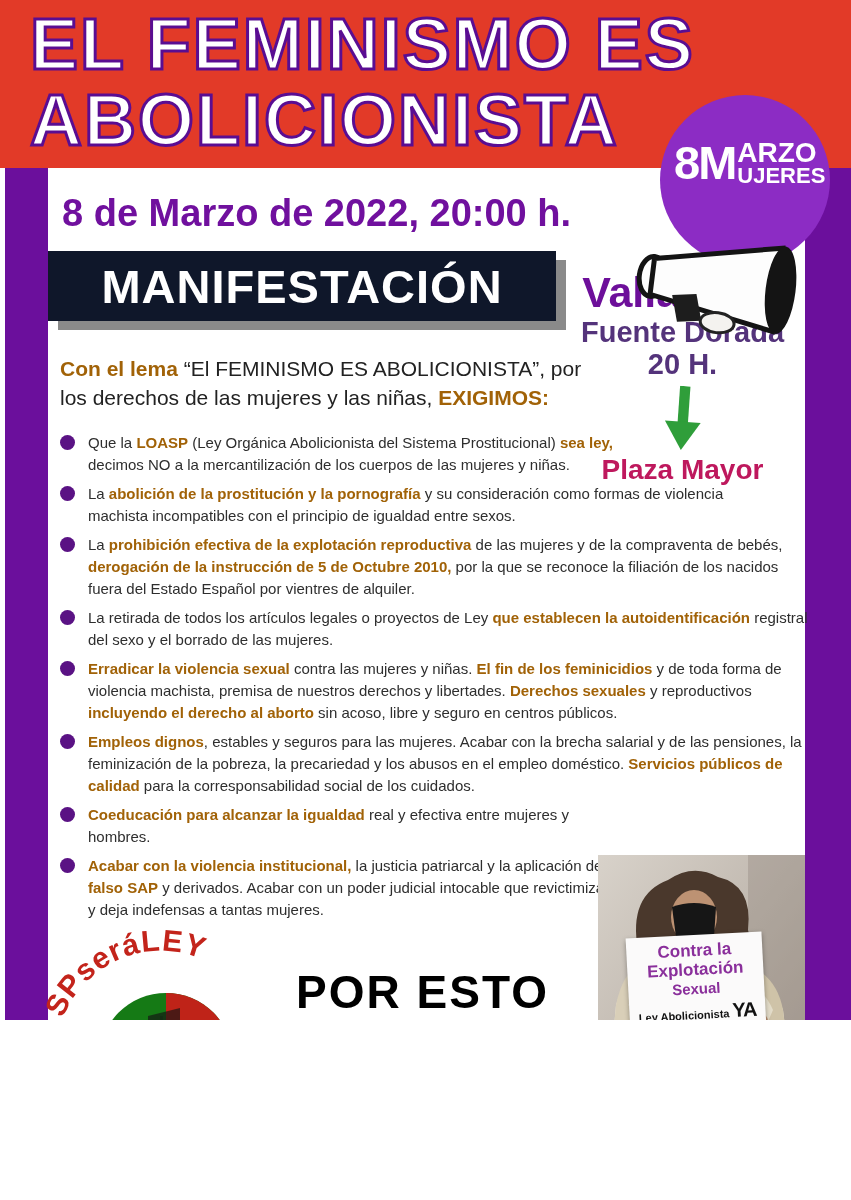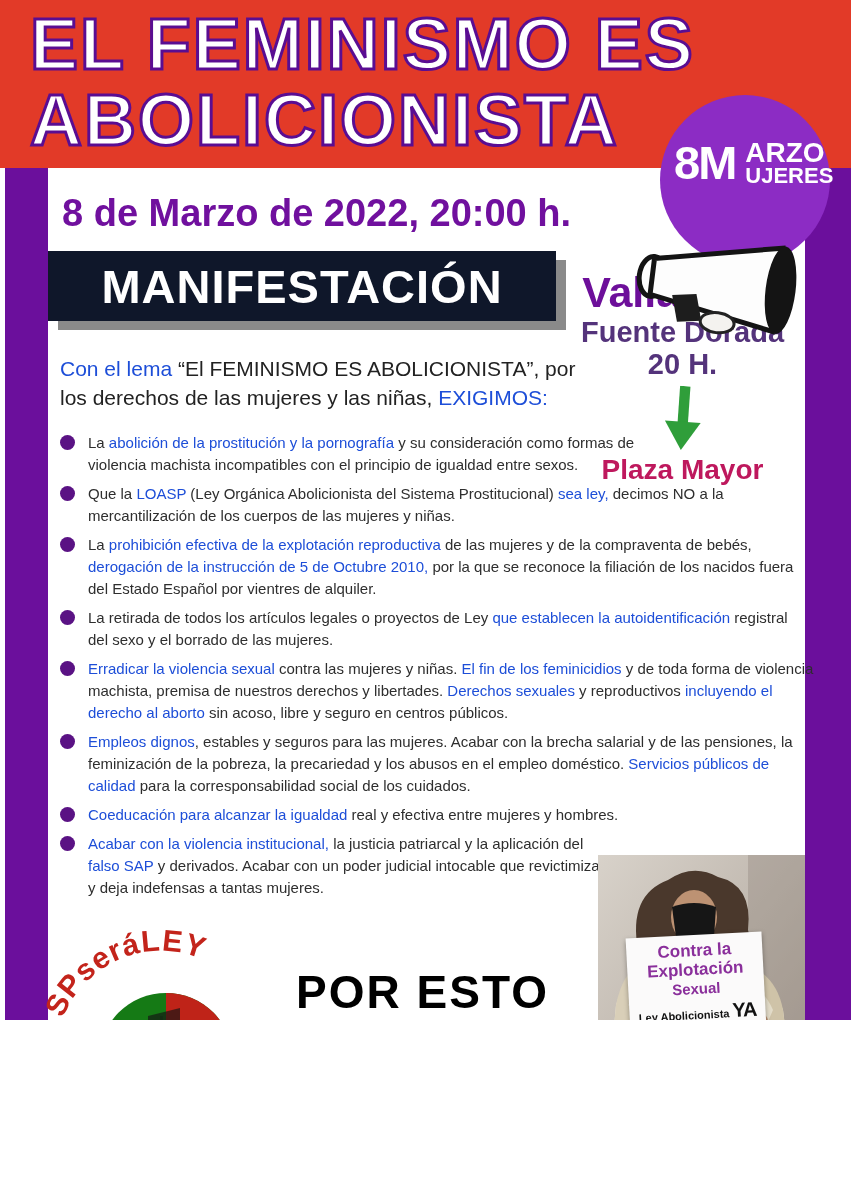--- a/index.html
+++ b/index.html
@@ -18,21 +18,21 @@
   .border-left{position:absolute;left:5px;top:168px;width:43px;height:1032px;background:#6b0f9c;z-index:2;}
   .border-right{position:absolute;left:805px;top:168px;width:46px;height:1032px;background:#6b0f9c;z-index:2;}
   .border-bottom{position:absolute;left:0;top:1162px;width:851px;height:38px;background:#6b0f9c;z-index:3;}
   
   .badge{
     position:absolute;left:660px;top:95px;width:170px;height:170px;border-radius:50%;
     background:#8c2cc4;z-index:4;color:#fff;
   }
   .badge-inner{position:absolute;left:14px;top:44px;display:flex;align-items:flex-start;}
   .badge-num{font-weight:bold;font-size:47px;line-height:47px;letter-spacing:-2px;}
-  .badge-words{margin-left:10px;margin-top:2px;font-weight:bold;}
+  .badge-words{margin-left:2px;margin-top:2px;font-weight:bold;}
   .badge-word-top{font-size:28px;line-height:24px;letter-spacing:0px;}
   .badge-word-bottom{font-size:22px;line-height:22px;letter-spacing:0px;}
   .megaphone{position:absolute;left:622px;top:233px;width:205px;height:105px;z-index:5;}
   
   .date-heading{
     position:absolute;left:62px;top:192px;font-weight:bold;font-size:38px;
     color:#70109e;z-index:3;white-space:nowrap;
   }
   .event-banner{
     position:absolute;left:48px;top:245px;width:508px;height:70px;background:#0f172a;
@@ -43,21 +43,21 @@
   .route{position:absolute;left:560px;top:268px;width:245px;text-align:center;z-index:3;}
   .route-city{font-weight:bold;font-size:43px;line-height:48px;color:#6d0f9a;}
   .route-start{font-weight:bold;font-size:29px;line-height:32px;color:#54337b;}
   .route-time{font-weight:bold;font-size:29px;line-height:32px;color:#54337b;}
   .route-arrow{width:40px;height:66px;margin:6px auto 2px auto;display:block;transform:rotate(4deg);}
   .route-end{font-weight:bold;font-size:28px;line-height:32px;color:#be185d;}
   
   .intro{
     position:absolute;left:60px;top:354px;width:540px;font-size:21px;line-height:29px;color:#222;z-index:3;
   }
-  .intro .b,.btext .b{font-weight:normal;color:#1d4ed8;}
+  .intro .b,.btext .b{font-weight:bold;color:#a16207;}
   
   .demands{position:absolute;left:60px;top:432px;z-index:3;}
   .bullet{display:flex;margin-bottom:7px;}
   .dot{width:15px;height:15px;border-radius:50%;background:#5a1284;flex-shrink:0;margin:3px 13px 0 0;}
   .btext{font-size:15px;line-height:22px;color:#2e2e2e;max-width:722px;}
   .bullet:nth-child(1) .btext{max-width:560px;}
   .bullet:nth-child(2) .btext{max-width:645px;}
   .bullet:nth-child(5) .btext{max-width:728px;}
   .bullet:nth-child(7) .btext{max-width:545px;}
   .bullet:nth-child(8) .btext{max-width:520px;}
@@ -139,25 +139,25 @@
       <polygon points="1,38 39,38 20,68" fill="#2f9e3a"></polygon>
     </svg>
     <div class="route-end">Plaza Mayor</div>
   </div>
 
   <div class="intro"><span class="b">Con el lema </span><span>“El FEMINISMO ES ABOLICIONISTA”, por los derechos de las mujeres y las niñas, </span><span class="b">EXIGIMOS:</span></div>
 
   <div class="demands">
       <div class="bullet">
         <span class="dot"></span>
+        <div class="btext"><span>Que la </span><span class="b">LOASP</span><span> (Ley Orgánica Abolicionista del Sistema Prostitucional) </span><span class="b">sea ley,</span><span> decimos NO a la mercantilización de los cuerpos de las mujeres y niñas.</span></div>
+      </div>
+      <div class="bullet">
+        <span class="dot"></span>
         <div class="btext"><span>La </span><span class="b">abolición de la prostitución y la pornografía</span><span> y su consideración como formas de violencia machista incompatibles con el principio de igualdad entre sexos.</span></div>
-      </div>
-      <div class="bullet">
-        <span class="dot"></span>
-        <div class="btext"><span>Que la </span><span class="b">LOASP</span><span> (Ley Orgánica Abolicionista del Sistema Prostitucional) </span><span class="b">sea ley,</span><span> decimos NO a la mercantilización de los cuerpos de las mujeres y niñas.</span></div>
       </div>
       <div class="bullet">
         <span class="dot"></span>
         <div class="btext"><span>La </span><span class="b">prohibición efectiva de la explotación reproductiva</span><span> de las mujeres y de la compraventa de bebés, </span><span class="b">derogación de la instrucción de 5 de Octubre 2010,</span><span> por la que se reconoce la filiación de los nacidos fuera del Estado Español por vientres de alquiler.</span></div>
       </div>
       <div class="bullet">
         <span class="dot"></span>
         <div class="btext"><span>La retirada de todos los artículos legales o proyectos de Ley </span><span class="b">que establecen la autoidentificación</span><span> registral del sexo y el borrado de las mujeres.</span></div>
       </div>
       <div class="bullet">

